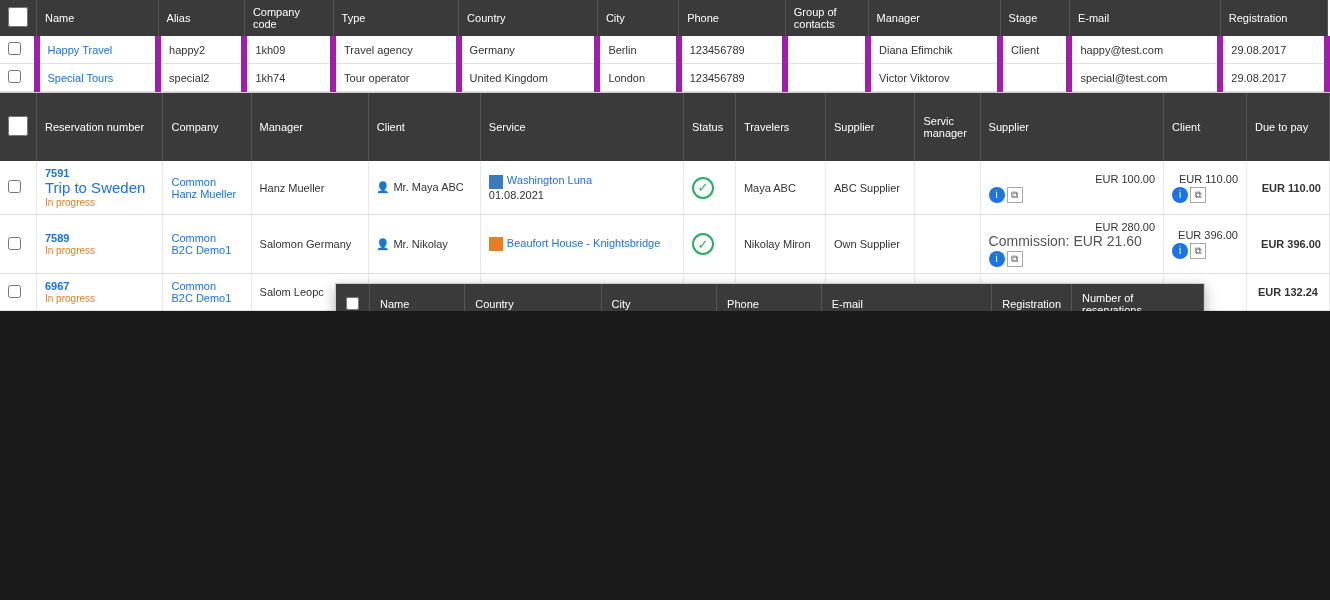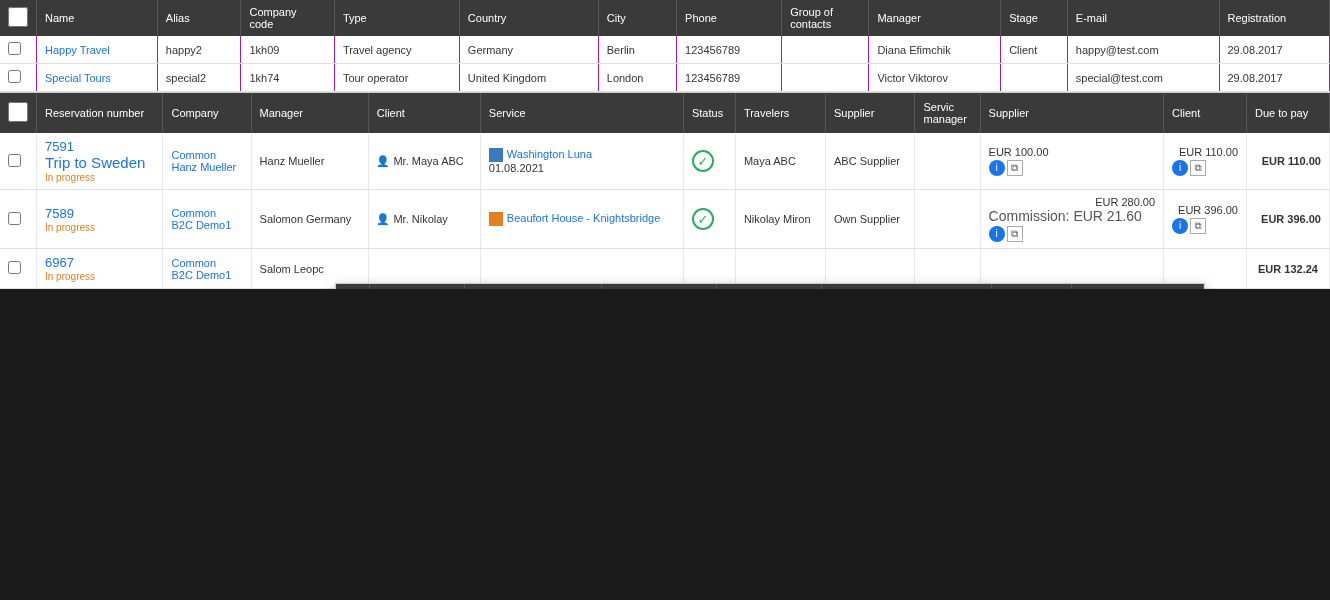--- a/index.html
+++ b/index.html
@@ -29,21 +29,21 @@
       text-align: left;
       font-weight: normal;
       font-size: 11px;
       border-right: 1px solid #555;
       white-space: nowrap;
     }
 
     .main-table td {
       padding: 6px 8px;
       border-bottom: 1px solid #e0e0e0;
-      border-right: 1px solid #a21caf;
+      border-right: 6px solid #a21caf;
       font-size: 11px;
       vertical-align: middle;
     }
 
     .link-blue {
       color: #1a73e8;
       text-decoration: none;
       cursor: pointer;
     }
 
@@ -54,38 +54,38 @@
     }
 
     .res-table {
       width: 100%;
       border-collapse: collapse;
     }
 
     .res-table th {
       background: #3a3a3a;
       color: #fff;
-      padding: 8px 8px;
+      padding: 22px 8px;
       text-align: left;
       font-weight: normal;
       font-size: 11px;
       border-right: 1px solid #555;
       white-space: nowrap;
     }
 
     .res-table td {
       padding: 6px 8px;
       border-bottom: 1px solid #e0e0e0;
       border-right: 1px solid #e8e8e8;
       font-size: 11px;
       vertical-align: middle;
     }
 
     .in-progress { color: #e67e22; font-size: 10px; }
-    .reservation-num { font-size: 13px; }
+    .reservation-num { font-size: 11px; font-weight: bold; }
     .trip-title { font-size: 15px; }
 
     .status-check {
       width: 22px;
       height: 22px;
       border-radius: 50%;
       border: 2px solid #27ae60;
       display: flex;
       align-items: center;
       justify-content: center;
@@ -283,21 +283,21 @@
       <span class="service-icon" style="background:#3a7abf;display:inline-block;width:14px;height:14px;vertical-align:middle;margin-right:4px;"></span><a class="link-blue">Washington Luna</a>
       <br><span>01.08.2021</span>
     </td>
     <td>
             <div class="status-check">✓</div>
           </td>
     <td>Maya ABC</td>
     <td>ABC Supplier</td>
     <td></td>
     <td>
-            <div style="">EUR 100.00</div>
+            <div style="text-align:right">EUR 100.00</div>
             <div style="margin-top:2px"><span class="info-icon">i</span><span class="copy-icon">⧉</span></div>
           </td>
     <td>
             <div style="text-align:right">EUR 110.00</div>
             <div style="margin-top:2px"><span class="info-icon">i</span><span class="copy-icon">⧉</span></div>
           </td>
     <td style="text-align:right;font-weight:bold">EUR 110.00</td>
   </tr>
         <tr>
     <td><input type="checkbox" style=""></td>

